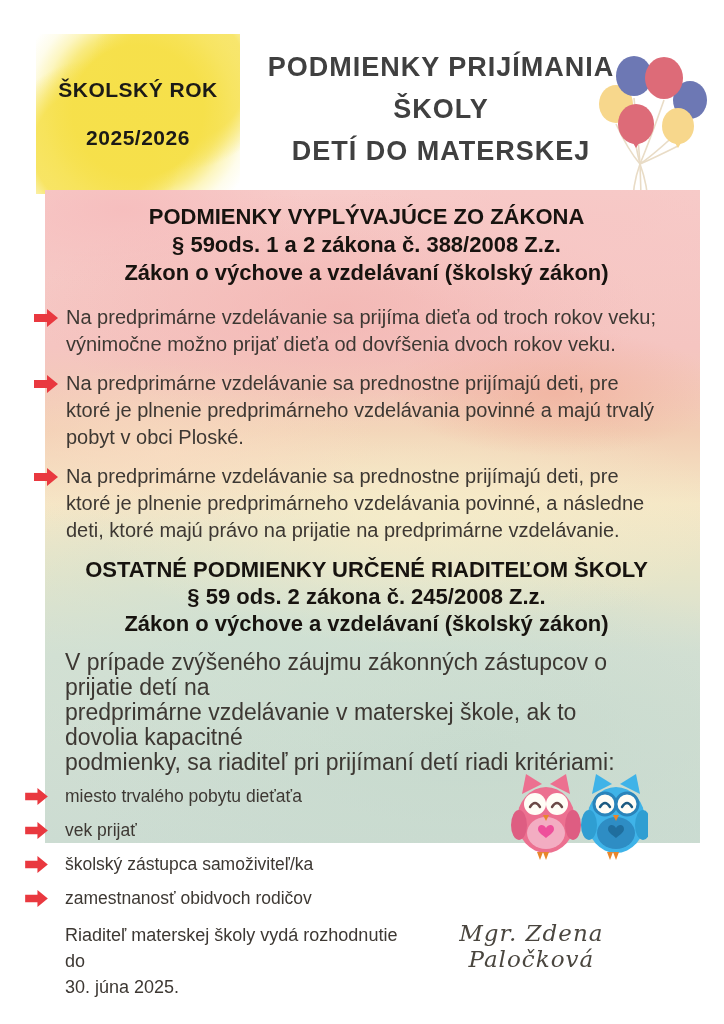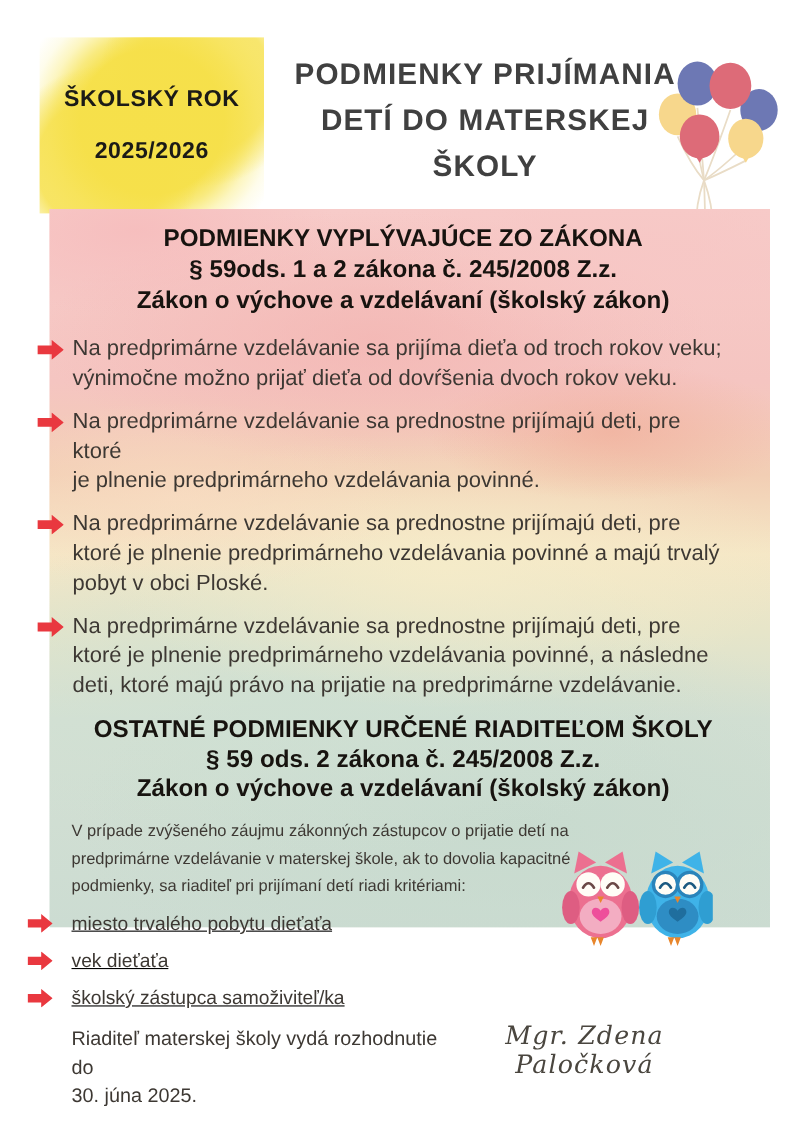--- a/index.html
+++ b/index.html
@@ -39,25 +39,25 @@
   .sheet-inner{position:relative;height:100%;padding:13px 32px 0 20px;box-sizing:border-box;}
 
   .sec-heading{text-align:center;font-weight:700;font-size:22px;line-height:28px;color:#17130f;}
   .sec-heading.second{margin-top:7px;line-height:27px;}
 
   .bullets{margin-top:17px;}
   .bullet-item{display:flex;align-items:flex-start;margin-bottom:12px;}
   .arrow-wrap{flex:0 0 auto;margin:5px 8px 0 -31px;line-height:0;}
   .bullet-text{font-size:20px;line-height:27px;color:#3d3833;white-space:pre-line;}
 
-  .intro-par{margin-top:13px;font-size:15px;line-height:25px;color:#3d3833;
+  .intro-par{margin-top:13px;font-size:23px;line-height:25px;color:#3d3833;
              white-space:pre-line;max-width:560px;}
 
   .criteria{margin-top:11px;}
-  .criteria-item{display:flex;align-items:center;margin-bottom:13px;text-decoration:underline;}
+  .criteria-item{display:flex;align-items:center;margin-bottom:13px;}
   .criteria-item .arrow-wrap{margin:0 17px 0 -40px;}
   .criteria-text{font-size:17.5px;color:#3d3833;}
 
   .owls{position:absolute;right:52px;top:580px;}
 
   .footer-row{display:flex;justify-content:space-between;align-items:flex-start;margin-top:12px;}
   .decision-text{font-size:18px;line-height:26px;color:#3d3833;white-space:pre-line;}
   .signature{text-align:center;margin-right:6px;margin-top:-2px;}
   .sig-name{font-family:"DejaVu Serif", serif;font-style:italic;font-size:23px;color:#4a463f;
             letter-spacing:1px;}
@@ -67,22 +67,22 @@
 
 <div class="page">
 
   <div class="badge">
     <div class="badge-line">ŠKOLSKÝ ROK</div>
     <div class="badge-line">2025/2026</div>
   </div>
 
   <div class="main-title">
     <div>PODMIENKY PRIJÍMANIA</div>
+    <div>ŠKOLY</div>
     <div>DETÍ DO MATERSKEJ</div>
-    <div>ŠKOLY</div>
   </div>
 
   <div class="balloons">
     <svg width="128" height="172" viewBox="0 0 128 172">
       <g stroke="#e9dcc6" stroke-width="1.6" fill="none">
         <path d="M24,84 Q36,110 48,124"></path>
         <path d="M42,58 Q46,96 48,124"></path>
         <path d="M72,60 Q58,100 48,124"></path>
         <path d="M98,80 Q68,110 48,124"></path>
         <path d="M44,106 Q46,116 48,124"></path>
@@ -100,38 +100,31 @@
       <polygon points="41,103 47,103 44,108" fill="#dd6b78"></polygon>
       <polygon points="83,103 89,103 86,108" fill="#f7d78c"></polygon>
     </svg>
   </div>
 
   <div class="sheet">
     <div class="sheet-inner">
 
       <div class="sec-heading">
         <div>PODMIENKY VYPLÝVAJÚCE ZO ZÁKONA</div>
-        <div>§ 59ods. 1 a 2 zákona č. 245/2008 Z.z.</div>
+        <div>§ 59ods. 1 a 2 zákona č. 388/2008 Z.z.</div>
         <div>Zákon o výchove a vzdelávaní (školský zákon)</div>
       </div>
 
       <div class="bullets">
         <div class="bullet-item">
           <span class="arrow-wrap"><svg width="24" height="18" viewBox="0 0 24 18">
                 <polygon points="0,5 13,5 13,0 24,9 13,18 13,13 0,13" fill="#e9383f"></polygon>
               </svg></span>
           <span class="bullet-text">Na predprimárne vzdelávanie sa prijíma dieťa od troch rokov veku;
 výnimočne možno prijať dieťa od dovŕšenia dvoch rokov veku.</span>
-        </div>
-        <div class="bullet-item">
-          <span class="arrow-wrap"><svg width="24" height="18" viewBox="0 0 24 18">
-                <polygon points="0,5 13,5 13,0 24,9 13,18 13,13 0,13" fill="#e9383f"></polygon>
-              </svg></span>
-          <span class="bullet-text">Na predprimárne vzdelávanie sa prednostne prijímajú deti, pre ktoré
-je plnenie predprimárneho vzdelávania povinné.</span>
         </div>
         <div class="bullet-item">
           <span class="arrow-wrap"><svg width="24" height="18" viewBox="0 0 24 18">
                 <polygon points="0,5 13,5 13,0 24,9 13,18 13,13 0,13" fill="#e9383f"></polygon>
               </svg></span>
           <span class="bullet-text">Na predprimárne vzdelávanie sa prednostne prijímajú deti, pre
 ktoré je plnenie predprimárneho vzdelávania povinné a majú trvalý
 pobyt v obci Ploské.</span>
         </div>
         <div class="bullet-item">
@@ -158,27 +151,33 @@
         <div class="criteria-item">
           <span class="arrow-wrap"><svg width="23" height="17" viewBox="0 0 24 18">
                 <polygon points="0,5 13,5 13,0 24,9 13,18 13,13 0,13" fill="#e9383f"></polygon>
               </svg></span>
           <span class="criteria-text">miesto trvalého pobytu dieťaťa</span>
         </div>
         <div class="criteria-item">
           <span class="arrow-wrap"><svg width="23" height="17" viewBox="0 0 24 18">
                 <polygon points="0,5 13,5 13,0 24,9 13,18 13,13 0,13" fill="#e9383f"></polygon>
               </svg></span>
-          <span class="criteria-text">vek dieťaťa</span>
+          <span class="criteria-text">vek prijať</span>
         </div>
         <div class="criteria-item">
           <span class="arrow-wrap"><svg width="23" height="17" viewBox="0 0 24 18">
                 <polygon points="0,5 13,5 13,0 24,9 13,18 13,13 0,13" fill="#e9383f"></polygon>
               </svg></span>
           <span class="criteria-text">školský zástupca samoživiteľ/ka</span>
+        </div>
+        <div class="criteria-item">
+          <span class="arrow-wrap"><svg width="23" height="17" viewBox="0 0 24 18">
+                <polygon points="0,5 13,5 13,0 24,9 13,18 13,13 0,13" fill="#e9383f"></polygon>
+              </svg></span>
+          <span class="criteria-text">zamestnanosť obidvoch rodičov</span>
         </div>
       </div>
 
       <div class="owls">
         <svg width="138" height="92" viewBox="0 0 138 92">
 
           <g>
             <polygon points="12,24 16,4 32,14" fill="#ec7090"></polygon>
             <polygon points="60,24 56,4 40,14" fill="#ec7090"></polygon>
             <ellipse cx="36" cy="50" rx="29" ry="33" fill="#ec7090"></ellipse>

